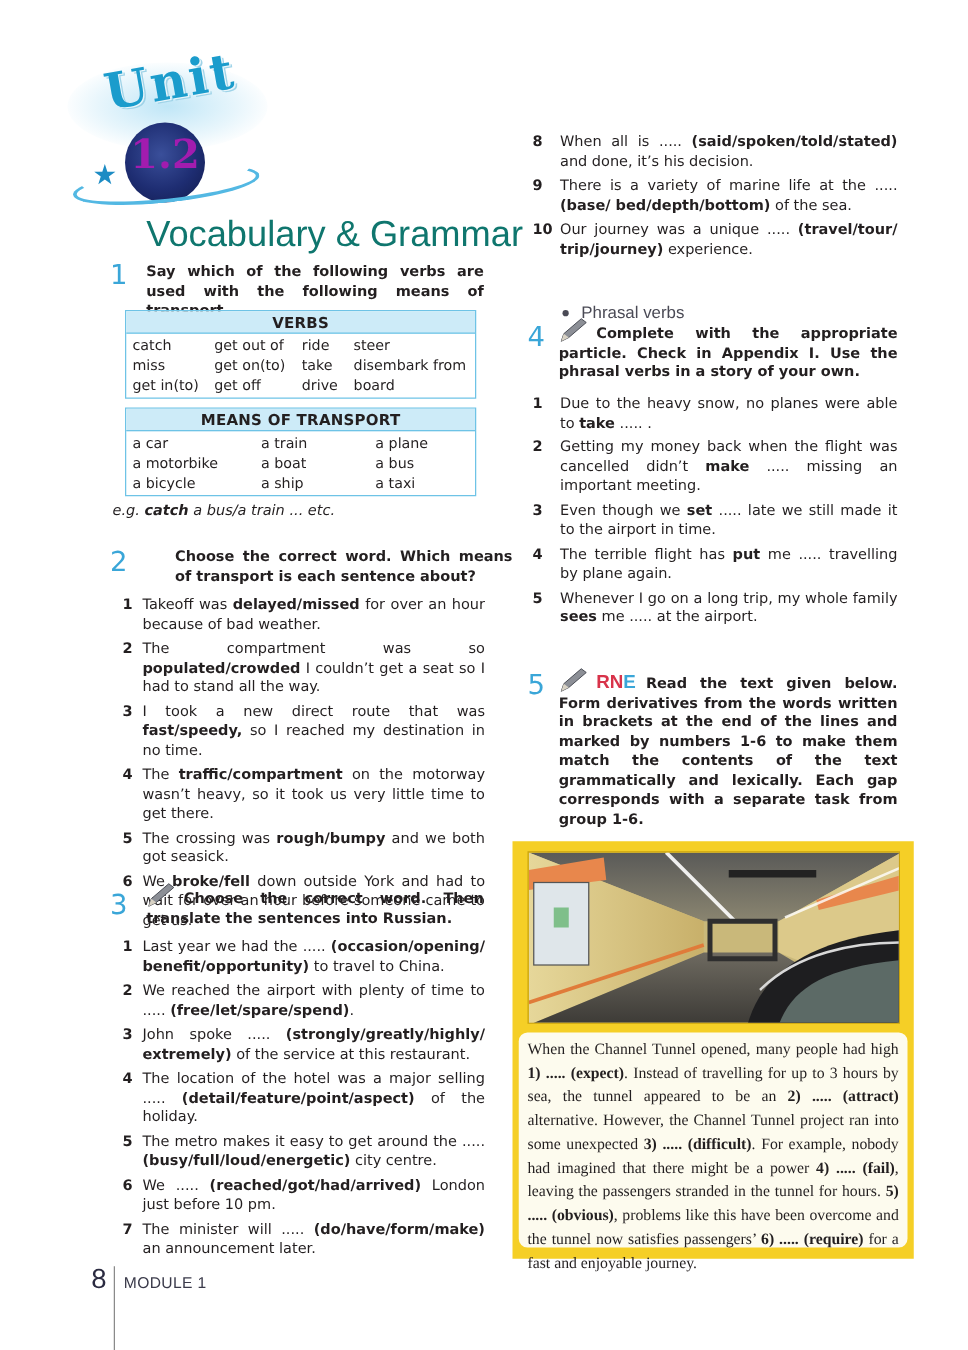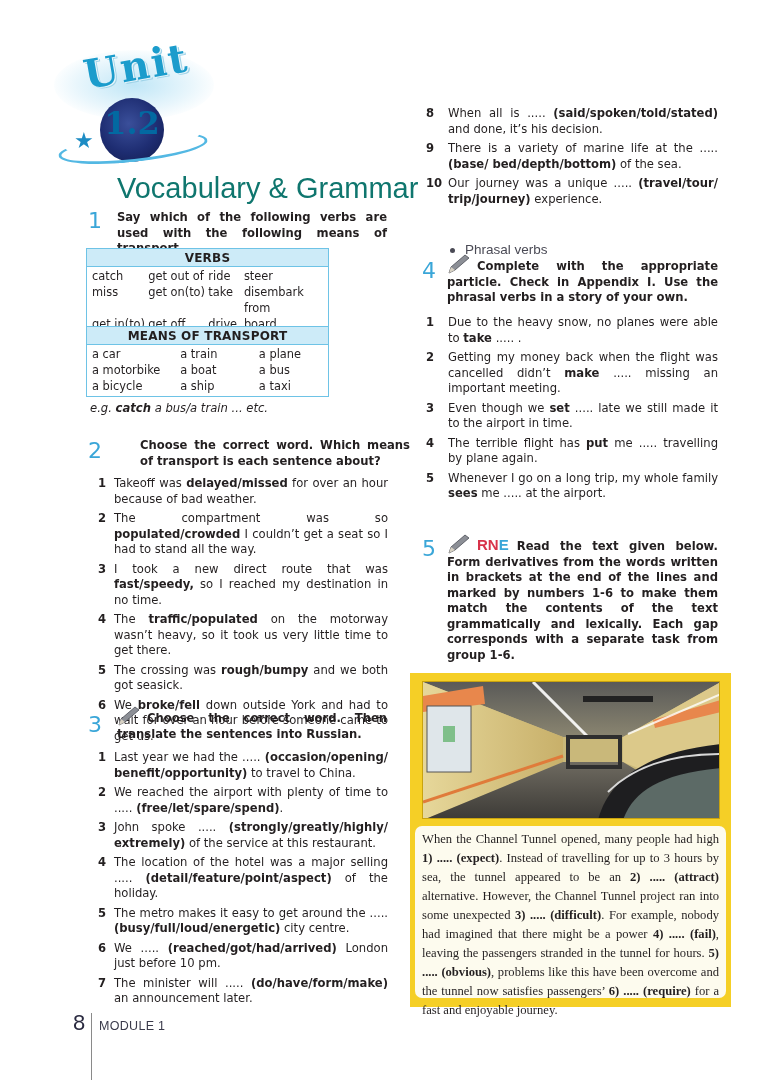--- a/index.html
+++ b/index.html
@@ -9,34 +9,34 @@
   
   .logo { position: absolute; left: 44px; top: 42px; width: 176px; height: 128px; }
   .logo-glow { position: absolute; left: 10px; top: 8px; width: 160px; height: 70px; border-radius: 50%;
     background: radial-gradient(ellipse at center, rgba(140,210,240,0.55) 0%, rgba(180,225,245,0.3) 50%, rgba(255,255,255,0) 75%); }
   .logo-word { position: absolute; left: 12px; top: 0px; width: 160px; text-align: center;
     font-family: "DejaVu Serif", serif; font-weight: bold; font-size: 40px; color: #1b9ccc; letter-spacing: 2px;
     text-shadow: 1px 1px 0 #e9f6fb, 2px 2px 0 #9fd3e8; transform: rotate(-10deg); }
   .logo-orb { position: absolute; left: 56px; top: 56px; width: 64px; height: 64px; border-radius: 50%;
     background: radial-gradient(circle at 45% 40%, #3a4f9a 0%, #1e2d72 55%, #111a4a 100%); }
   .logo-num { position: absolute; left: 56px; top: 62px; width: 64px; text-align: center;
-    font-family: "DejaVu Serif", serif; font-size: 32px; color: #0369a1; font-weight: bold; }
+    font-family: "DejaVu Serif", serif; font-size: 32px; color: #a21caf; font-weight: bold; }
   .logo-ring { position: absolute; left: 14px; top: 92px; width: 150px; height: 28px; border-radius: 50%;
     border: 3px solid #53b8e3; border-top-color: transparent; transform: rotate(-6deg); }
   .logo-star { position: absolute; left: 30px; top: 86px; color: #1d8cc4; font-size: 22px; }
 
   
   .section-title { position: absolute; left: 117px; top: 172px; font-family: "Liberation Sans", sans-serif;
     font-size: 29px; color: #0f766e; font-weight: normal; }
   .ex-num { position: absolute; font-family: "DejaVu Sans", sans-serif; font-size: 22px; color: #3aa6d8; font-weight: normal; }
   .ex-instr { position: absolute; font-family: "DejaVu Sans", sans-serif; font-weight: bold; font-size: 11.6px;
     line-height: 15.5px; color: #231f20; text-align: justify; }
 
   
-  .vt { position: absolute; left: 86px; border: 1.5px solid #6ec3e6; width: 243px; }
+  .vt { position: absolute; left: 100px; border: 1.5px solid #6ec3e6; width: 281px; }
   .vt-head { background: #cdebf8; border-bottom: 1.5px solid #6ec3e6; text-align: center;
     font-weight: bold; font-size: 12px; height: 18px; line-height: 18px; letter-spacing: 0.2px; }
   .vt-body { padding: 1px 5px 2px 5px; font-size: 11.4px; line-height: 16px; }
   .vt-row { display: flex; }
   .vt-row span { display: block; }
   .eg { position: absolute; left: 90px; top: 401px; font-size: 11.6px; font-style: italic; }
   .eg b { font-style: italic; }
 
   
   .items { position: absolute; font-size: 11.6px; line-height: 15.5px; color: #231f20; }
@@ -149,21 +149,21 @@
     <div class="item">
       <span class="n">2</span>
       <span class="t"><span>The compartment was so </span><b class="k">populated/crowded</b><span> I couldn’t get a seat so I had to stand all the way.</span></span>
     </div>
     <div class="item">
       <span class="n">3</span>
       <span class="t"><span>I took a new direct route that was </span><b class="k">fast/speedy,</b><span> so I reached my destination in no time.</span></span>
     </div>
     <div class="item">
       <span class="n">4</span>
-      <span class="t"><span>The </span><b class="k">traffic/populated</b><span> on the motorway wasn’t heavy, so it took us very little time to get there.</span></span>
+      <span class="t"><span>The </span><b class="k">traffic/compartment</b><span> on the motorway wasn’t heavy, so it took us very little time to get there.</span></span>
     </div>
     <div class="item">
       <span class="n">5</span>
       <span class="t"><span>The crossing was </span><b class="k">rough/bumpy</b><span> and we both got seasick.</span></span>
     </div>
     <div class="item">
       <span class="n">6</span>
       <span class="t"><span>We </span><b class="k">broke/fell</b><span> down outside York and had to wait for over an hour before someone came to get us.</span></span>
     </div>
   </div>

